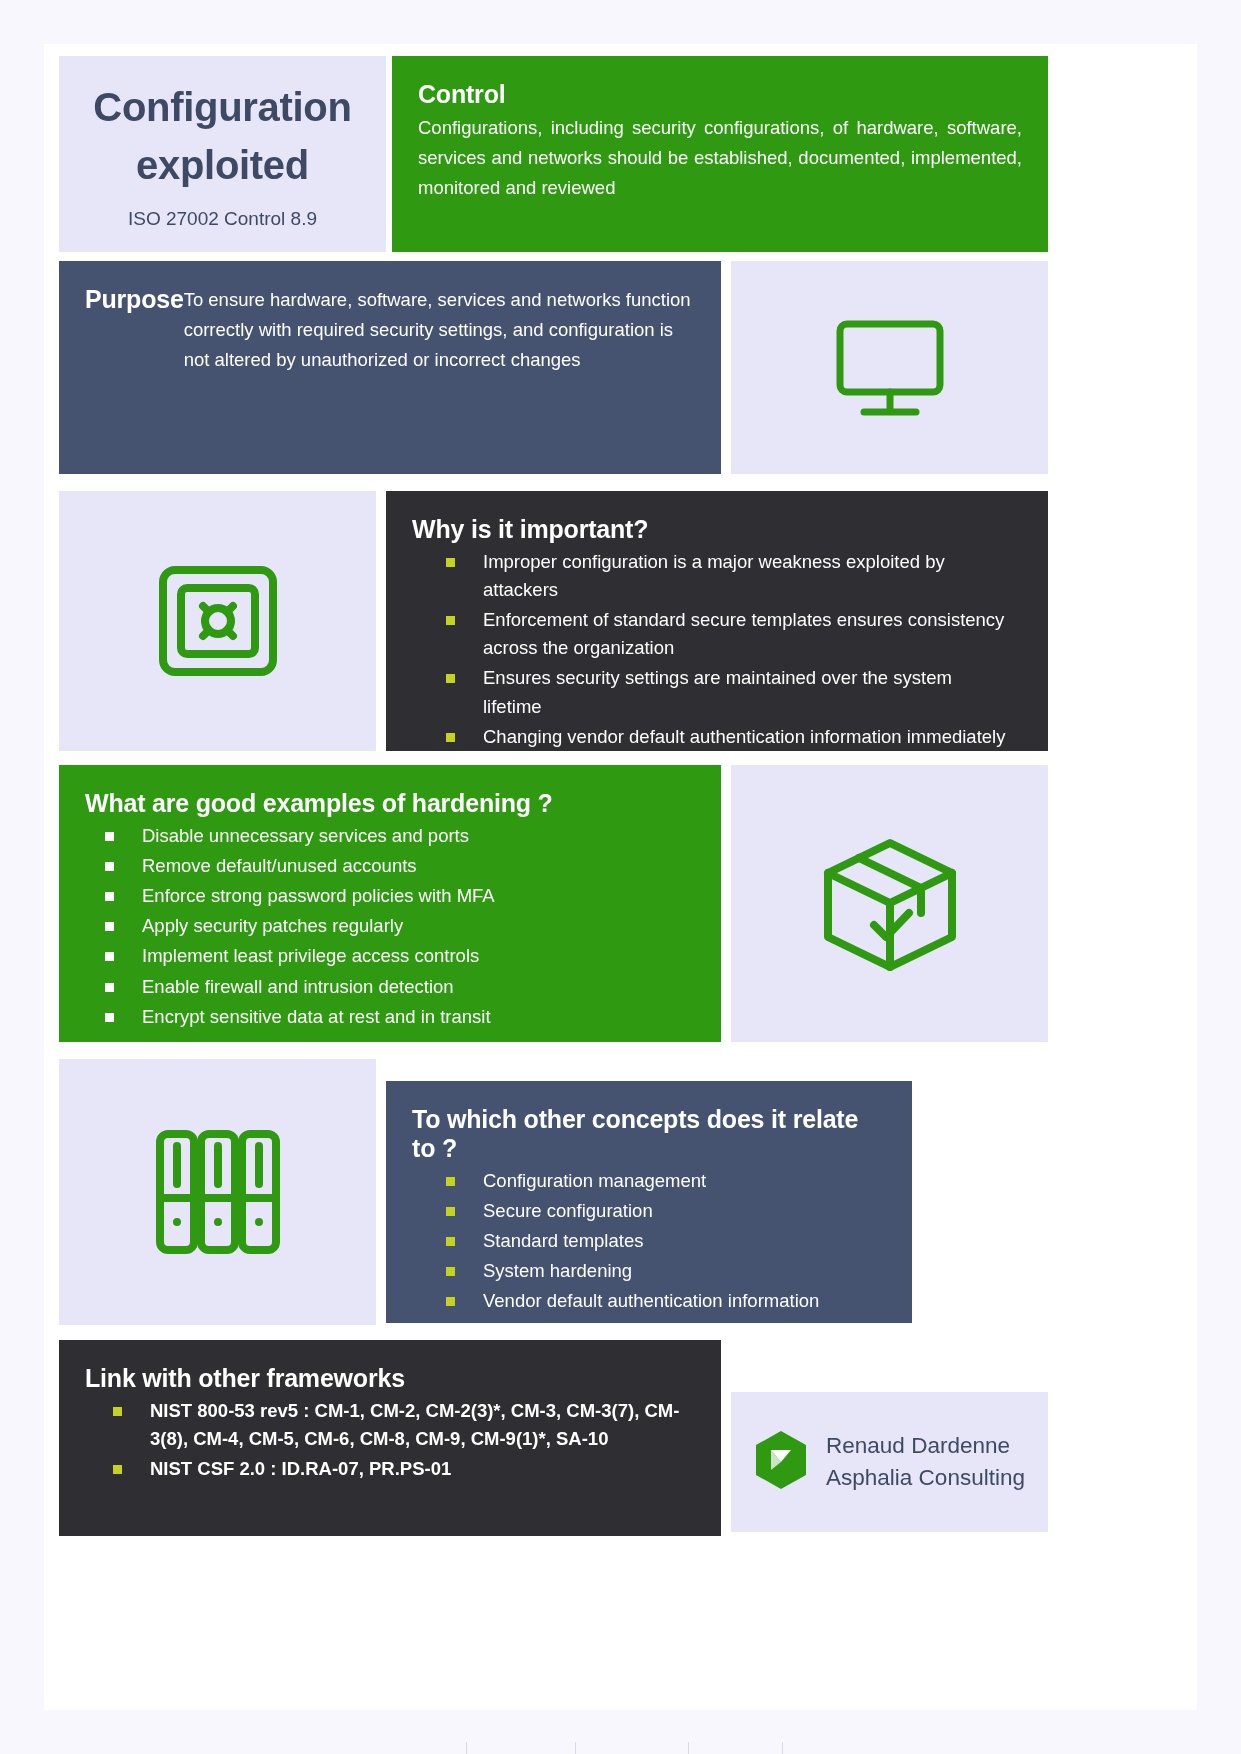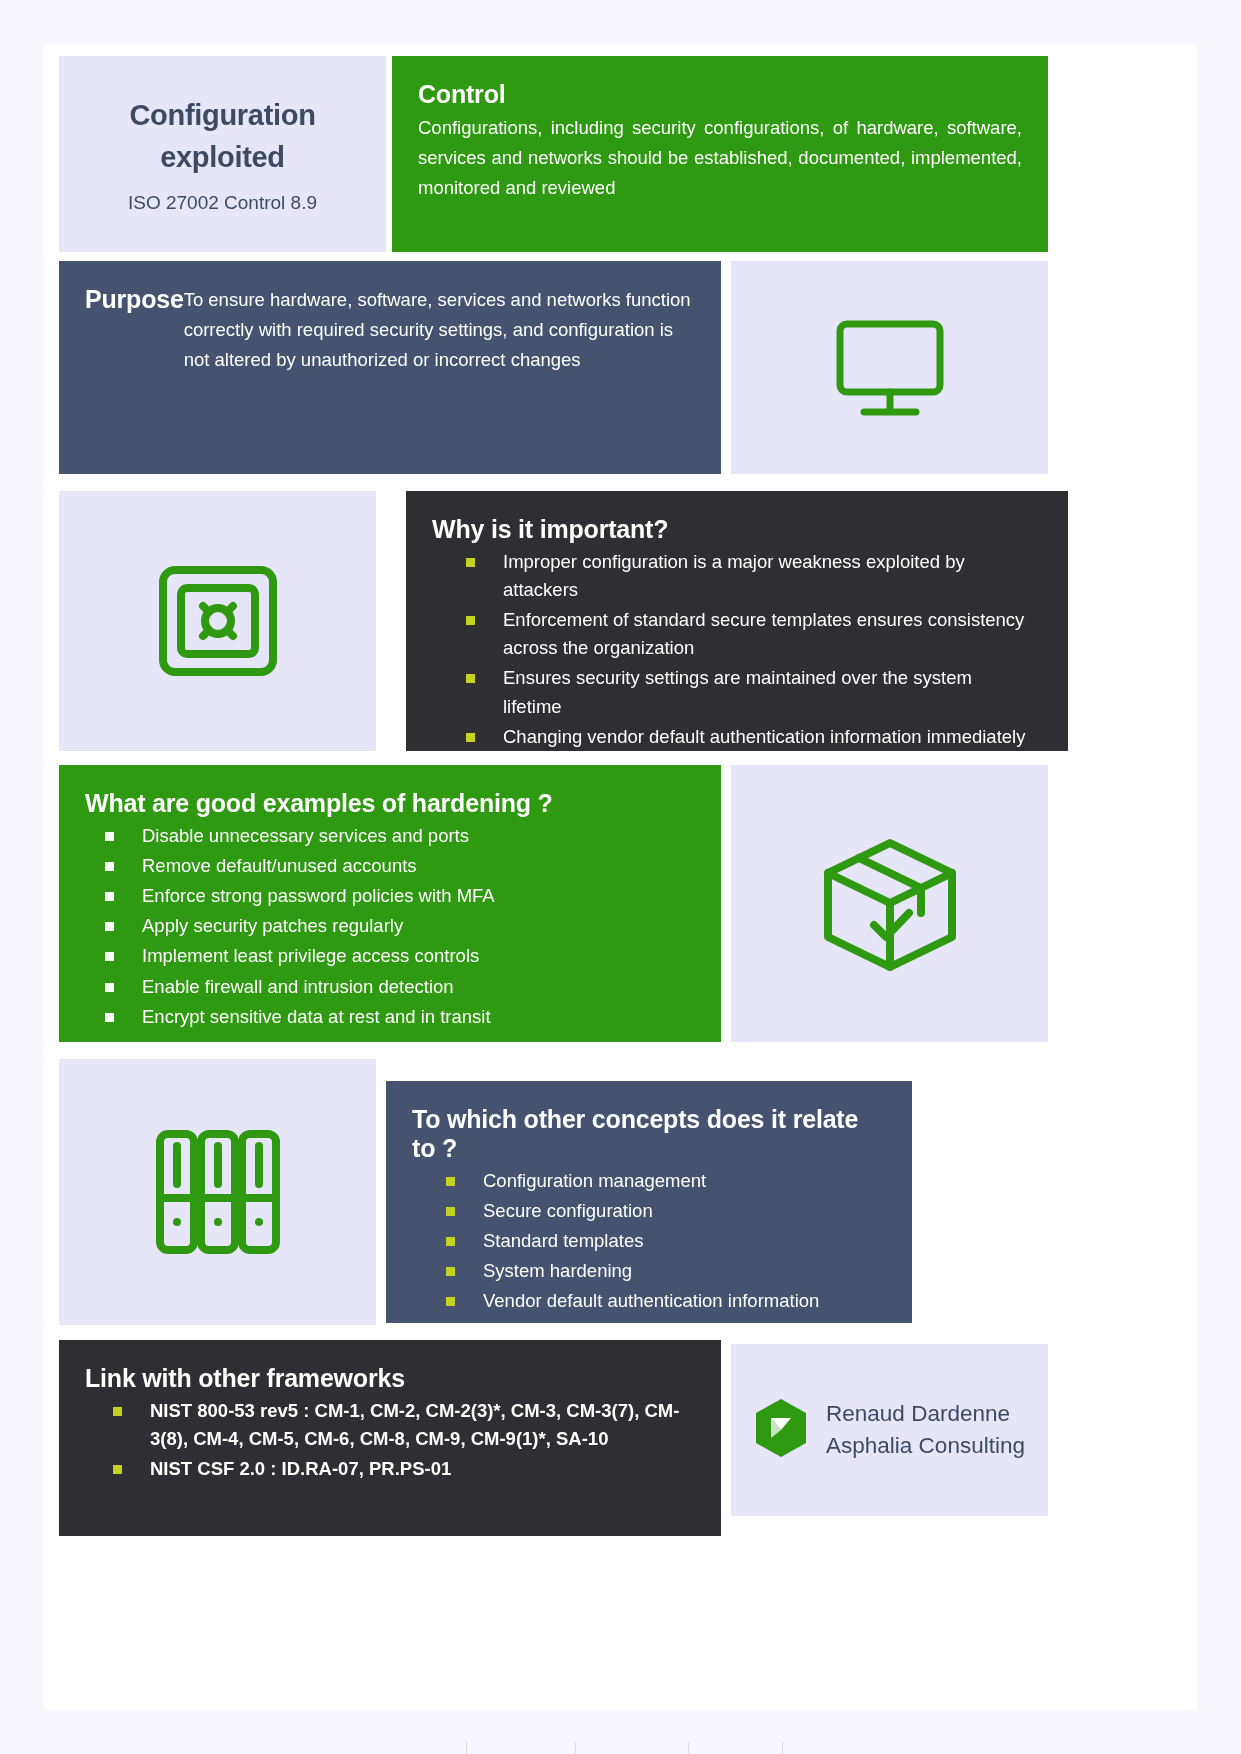--- a/index.html
+++ b/index.html
@@ -29,21 +29,21 @@
   .bg-dark  { background: #2e2e33; }
 
   
   .title-card {
     left: 59px; top: 56px; width: 327px; height: 196px;
     display: flex; flex-direction: column;
     align-items: center; justify-content: center;
     padding: 14px 18px;
   }
   .title-main {
-    font-size: 29px; font-weight: bold; color: #3e4a63;
+    font-size: 40px; font-weight: bold; color: #3e4a63;
     line-height: 1.45; text-align: center; letter-spacing: -0.3px;
   }
   .title-sub {
     margin-top: 14px; font-size: 19px; color: #3e4a63; text-align: center;
   }
 
   
   .pad { padding: 24px 26px 27px 26px; }
   .h-white {
     font-size: 25px; font-weight: bold; color: #ffffff;
@@ -64,27 +64,27 @@
     content: ""; position: absolute; left: 0; top: 10px;
     width: 9px; height: 9px; background: #c4d322;
   }
   ul.blist.white-bullets li::before { background: #ffffff; }
 
   
   .control-card  { left: 392px; top: 56px;  width: 656px; height: 196px; }
   .purpose-card  { left: 59px;  top: 261px; width: 662px; height: 213px; }
   .icon-monitor  { left: 731px; top: 261px; width: 317px; height: 213px; }
   .icon-safe     { left: 59px;  top: 491px; width: 317px; height: 260px; }
-  .why-card      { left: 406px; top: 491px; width: 662px; height: 260px; }
+  .why-card      { left: 386px; top: 491px; width: 662px; height: 260px; }
   .harden-card   { left: 59px;  top: 765px; width: 662px; height: 277px; }
   .icon-box      { left: 731px; top: 765px; width: 317px; height: 277px; }
   .icon-files    { left: 59px;  top: 1059px; width: 317px; height: 266px; }
   .relate-card   { left: 386px; top: 1081px; width: 526px; height: 242px; }
   .frame-card    { left: 59px;  top: 1340px; width: 662px; height: 196px; }
-  .footer-card   { left: 731px; top: 1344px; width: 317px; height: 172px; }
+  .footer-card   { left: 731px; top: 1392px; width: 317px; height: 140px; }
 
   .icon-wrap {
     display: flex; align-items: center; justify-content: center;
     width: 100%; height: 100%;
   }
 
   
   .footer-inner {
     display: flex; align-items: center; justify-content: center;
     gap: 18px; width: 100%; height: 100%; padding: 0 16px;

